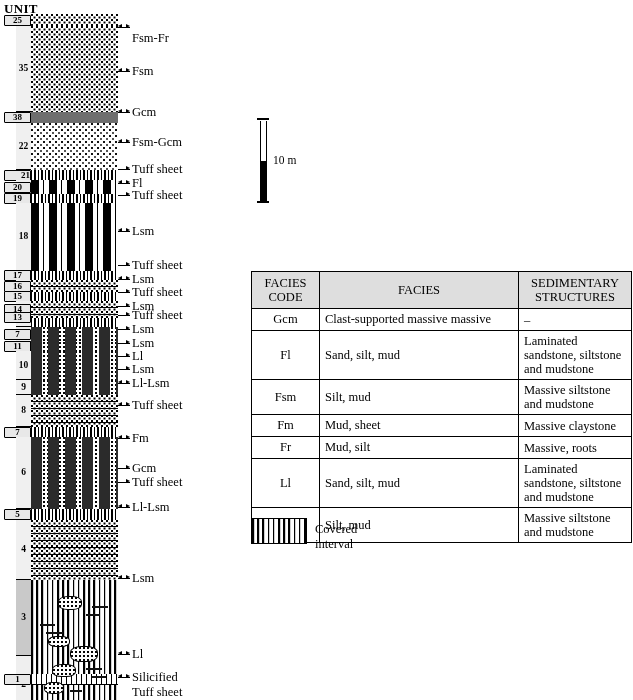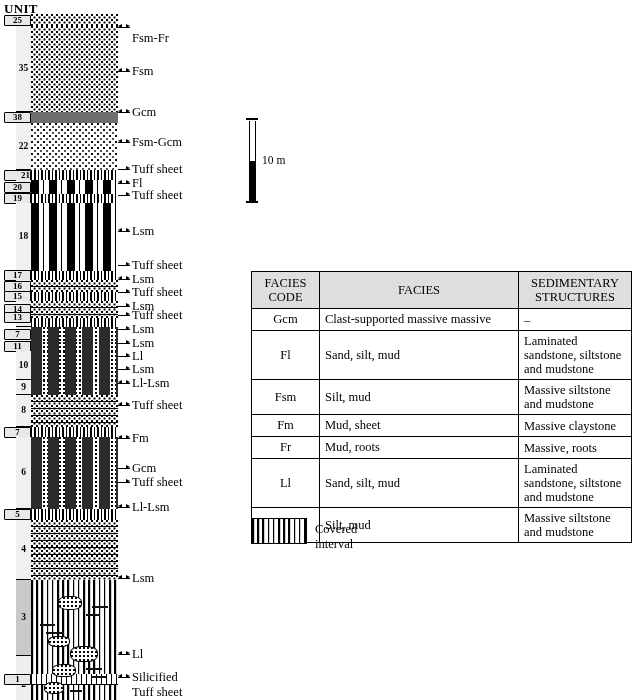--- a/index.html
+++ b/index.html
@@ -123,21 +123,21 @@
     white-space:nowrap;line-height:13px;}
   .lead{position:absolute;height:0;border-top:1.15px solid #000;}
   .arrowL{position:absolute;width:0;height:0;
     border-top:2.6px solid transparent;border-bottom:2.6px solid transparent;
     border-right:4px solid #000;}
   .arrowR{position:absolute;width:0;height:0;
     border-top:2.6px solid transparent;border-bottom:2.6px solid transparent;
     border-left:4px solid #000;}
 
   
-  #scale{left:246px;top:118px;width:60px;height:90px;text-align:center;}
+  #scale{left:257px;top:118px;width:60px;height:90px;text-align:center;}
   #scale .cap{position:absolute;left:0;width:12px;height:2.2px;background:#000;}
   #scale .bar-top{position:absolute;left:3.4px;top:3px;width:5px;height:40px;
     background:#fff;border-left:1.3px solid #000;border-right:1.3px solid #000;}
   #scale .bar-bot{position:absolute;left:3.4px;top:43px;width:5px;height:40px;
     background:#000;border-left:1.3px solid #000;border-right:1.3px solid #000;}
   #scale .slabel{position:absolute;left:16px;top:36px;font-size:11.5px;}
 
   
   #facies-table{left:251px;top:271px;width:381px;border-collapse:collapse;
     font-size:12.5px;font-family:"Liberation Serif", serif;}
@@ -417,21 +417,21 @@
         <td class="fac">Silt, mud</td>
         <td class="sed">Massive siltstone and mudstone</td>
       </tr>
       <tr>
         <td class="code">Fm</td>
         <td class="fac">Mud, sheet</td>
         <td class="sed">Massive claystone</td>
       </tr>
       <tr>
         <td class="code">Fr</td>
-        <td class="fac">Mud, roots</td>
+        <td class="fac">Mud, silt</td>
         <td class="sed">Massive, roots</td>
       </tr>
       <tr>
         <td class="code">Ll</td>
         <td class="fac">Sand, silt, mud</td>
         <td class="sed">Laminated sandstone, siltstone and mudstone</td>
       </tr>
       <tr>
         <td class="code">Lsm</td>
         <td class="fac">Silt, mud</td>

